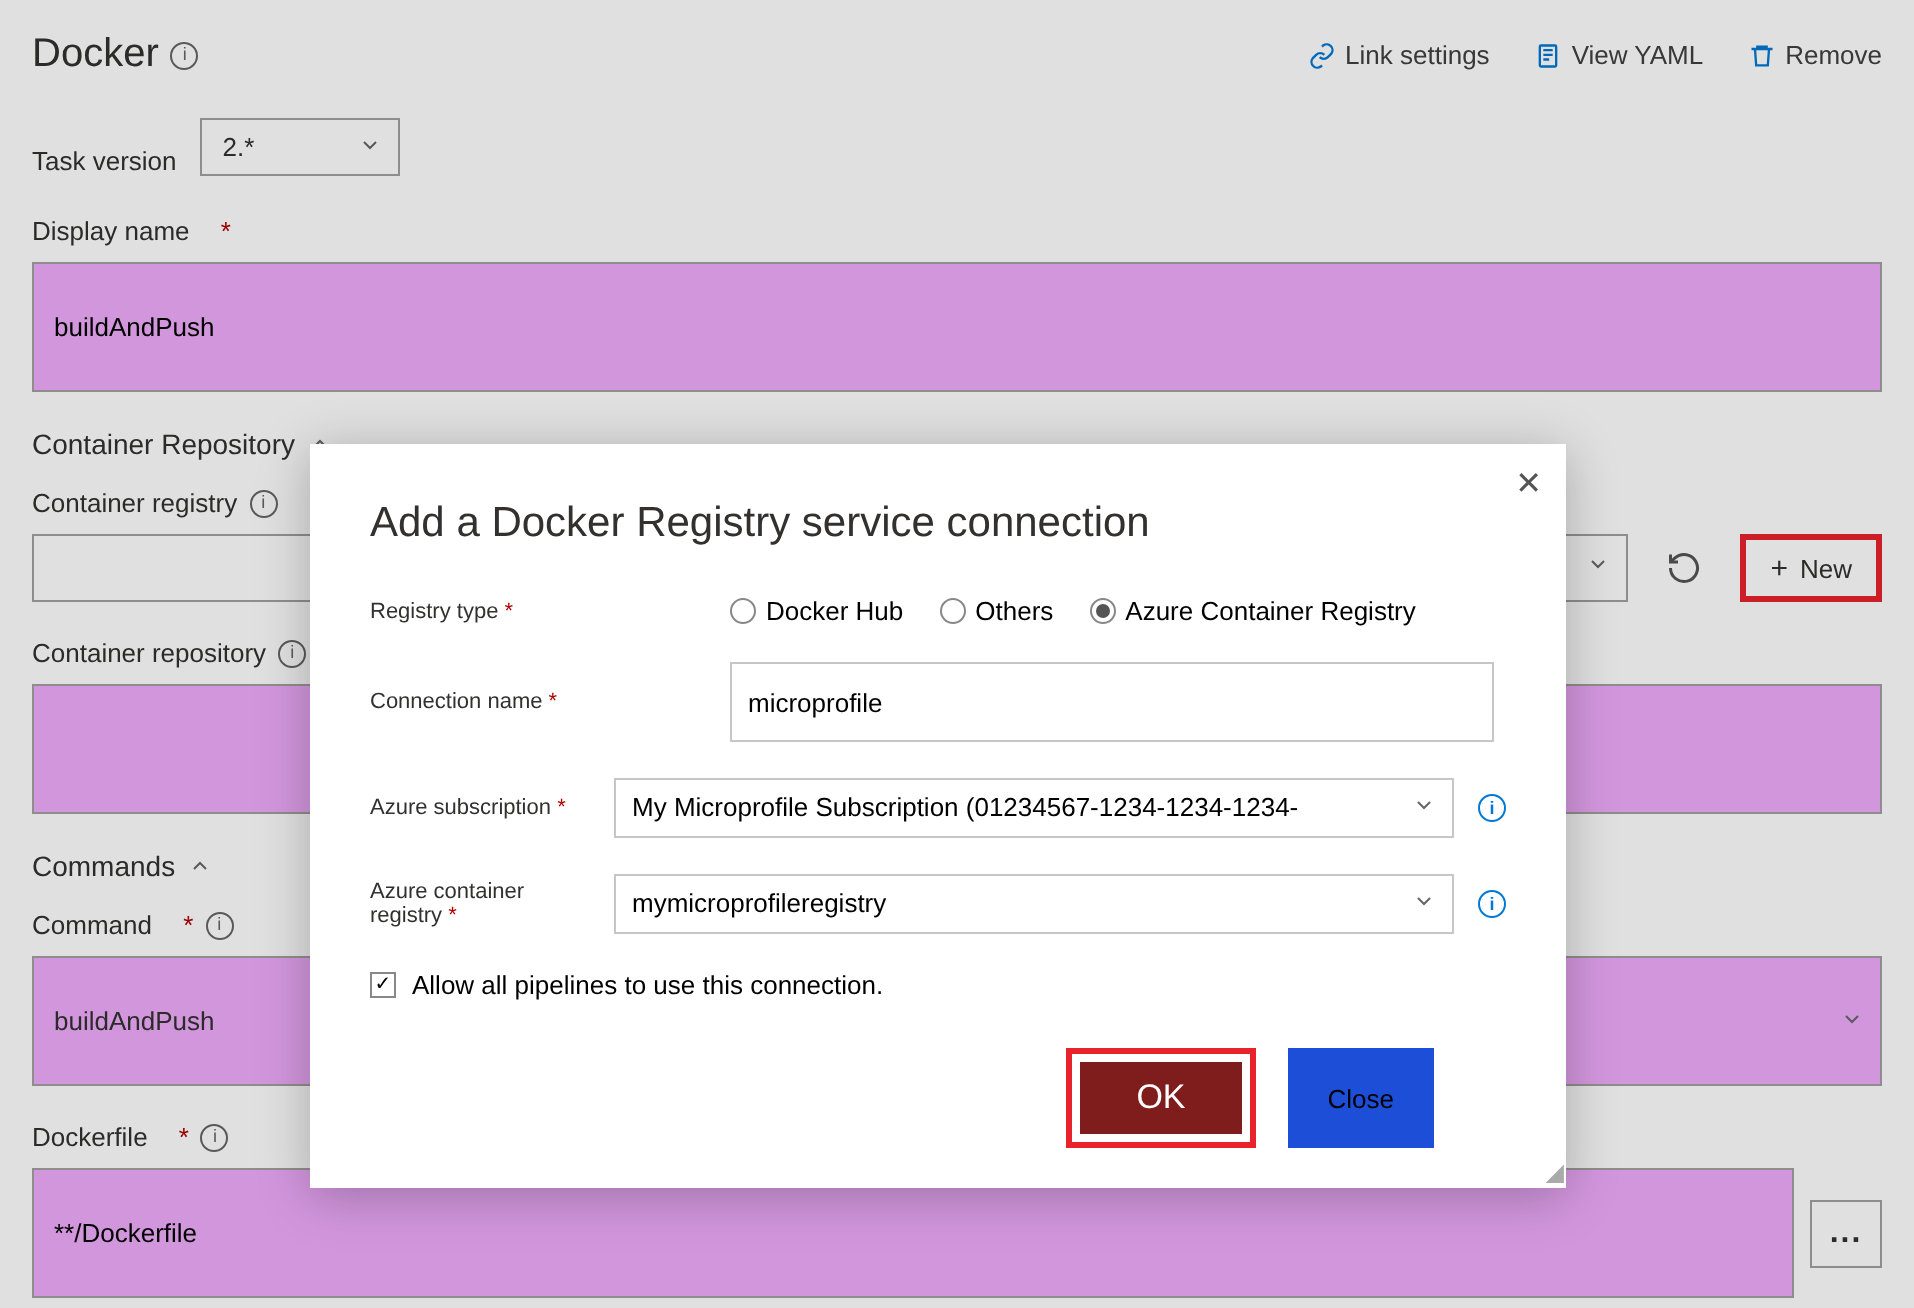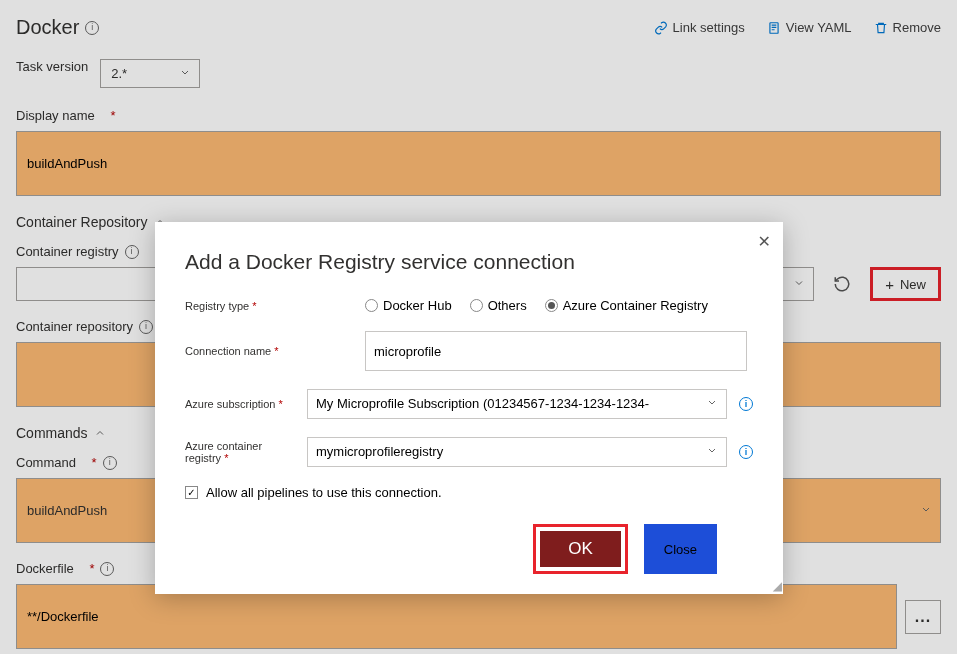--- a/index.html
+++ b/index.html
@@ -6,29 +6,29 @@
   body { margin: 0; padding: 0; width: 957px; height: 654px; background: #fff; position: relative; overflow: hidden; }
 
   .backdrop { position: absolute; inset: 0; background: #fff; padding: 16px; color: #323130; }
   .header-row { display: flex; justify-content: space-between; align-items: center; margin-bottom: 20px; }
   .title-group { display: flex; align-items: center; gap: 6px; }
   .page-title { font-size: 20px; font-weight: 400; }
   .info-icon-circle { width: 14px; height: 14px; border: 1px solid #666; border-radius: 50%; display:inline-flex; align-items:center; justify-content:center; font-size:9px; color:#666; line-height:1;}
   .header-links { display: flex; gap: 22px; }
   .hlink { color: #404040; font-size: 13px; display: inline-flex; align-items: center; gap: 5px; cursor:pointer;}
 
-  .form-row { display:flex; align-items:flex-start; gap:12px; margin-bottom:20px; }
+  .form-row { display:flex; align-items:flex-end; gap:12px; margin-bottom:20px; }
   .label { font-size: 13px; color:#323130; }
   .req { color:#b20000; }
   .select-box { border:1px solid #a3a19f; padding:6px 28px 6px 10px; font-size:13px; position:relative; display:inline-flex; align-items:center; min-width:100px; background:#fff;}
   .chevron-down { position:absolute; right:8px; top:50%; transform:translateY(-50%); }
   .chevron-down svg { width:12px; height:12px; }
 
   .section-label { font-size:13px; margin-bottom:8px; display:flex; align-items:center; gap:6px;}
-  .full-input { width:100%; border:1px solid #a3a19f; padding:24px 10px; font-size:13px; background:#fdba74; min-height:34px;}
+  .full-input { width:100%; border:1px solid #a3a19f; padding:24px 10px; font-size:13px; background:#f0abfc; min-height:34px;}
   .group-block { margin-bottom: 18px; }
 
   .section-header { font-size:14px; display:flex; align-items:center; gap:6px; margin:16px 0 14px; font-weight:400;}
   .section-header svg { width:12px;height:12px;}
 
   .registry-row { display:flex; gap:10px; align-items:center;}
   .registry-select { flex:1; border:1px solid #a3a19f; height:34px; background:#fff; position:relative;}
   .refresh-btn { width:36px; height:34px; display:flex;align-items:center;justify-content:center; cursor:pointer;}
   .new-btn { border:1px solid #a3a19f; height:34px; padding:0 12px; display:inline-flex; align-items:center; gap:6px; font-size:13px; cursor:pointer; background:#fff;}
   .plus { font-size:15px; line-height:1;}

